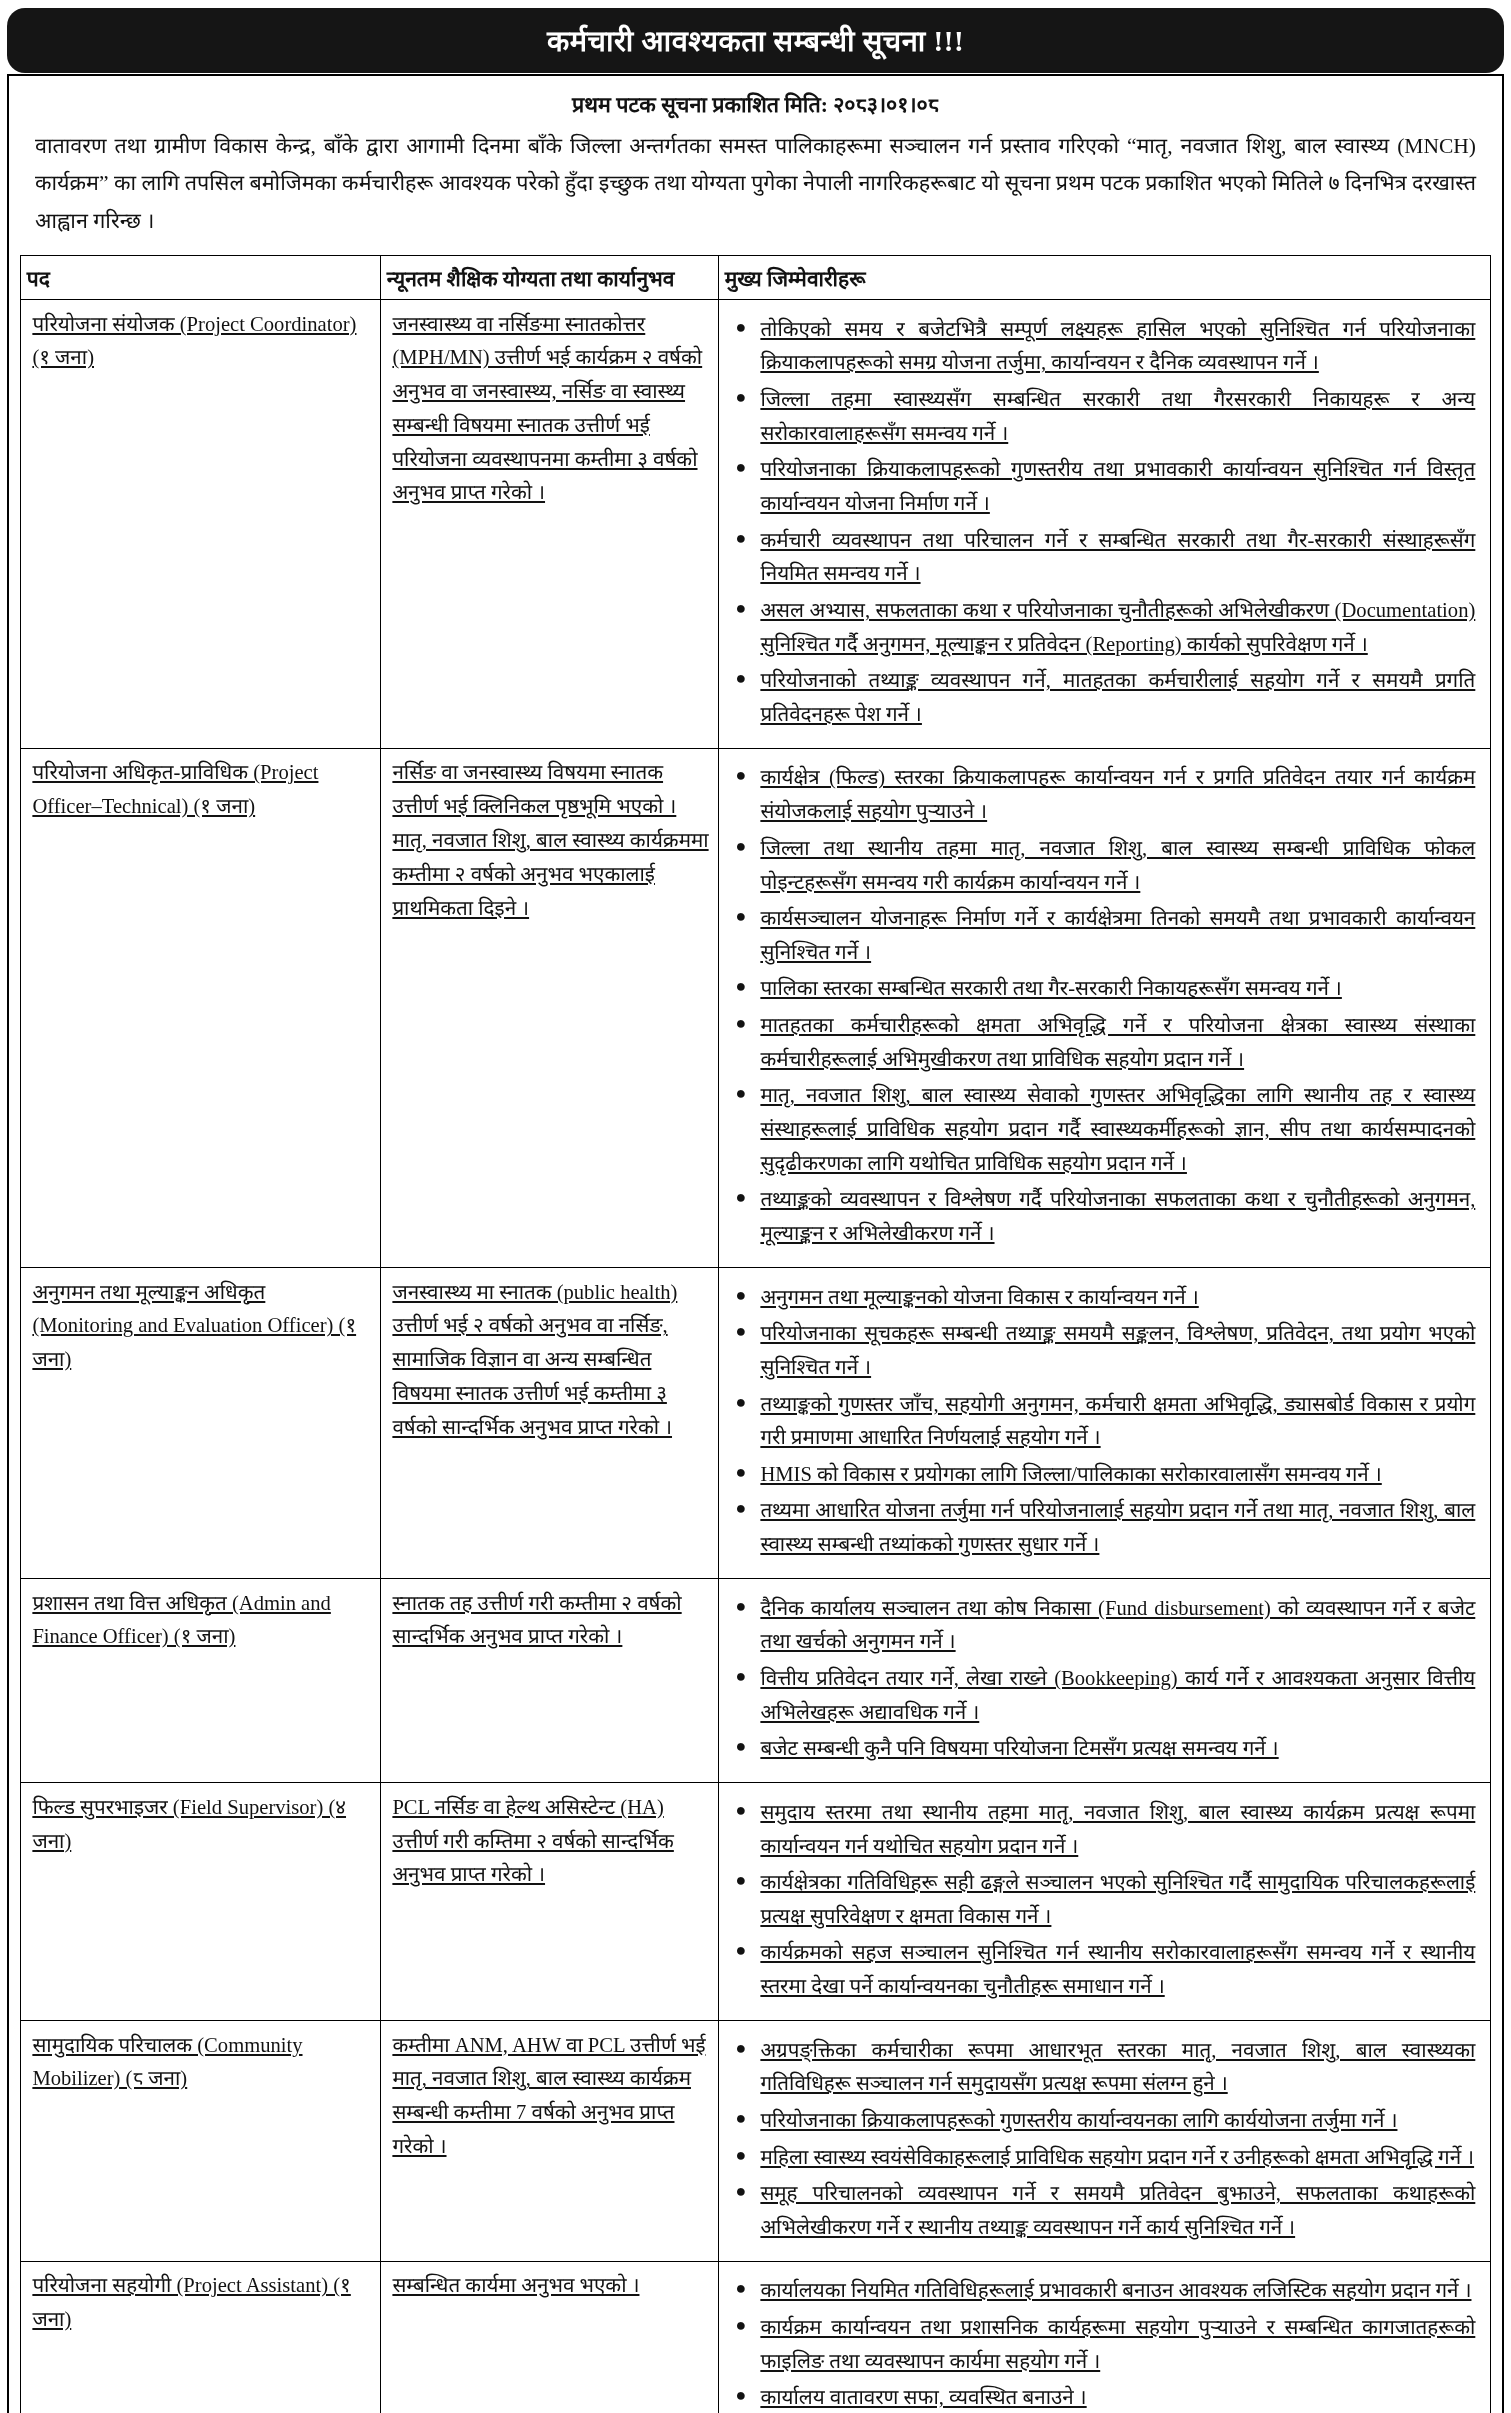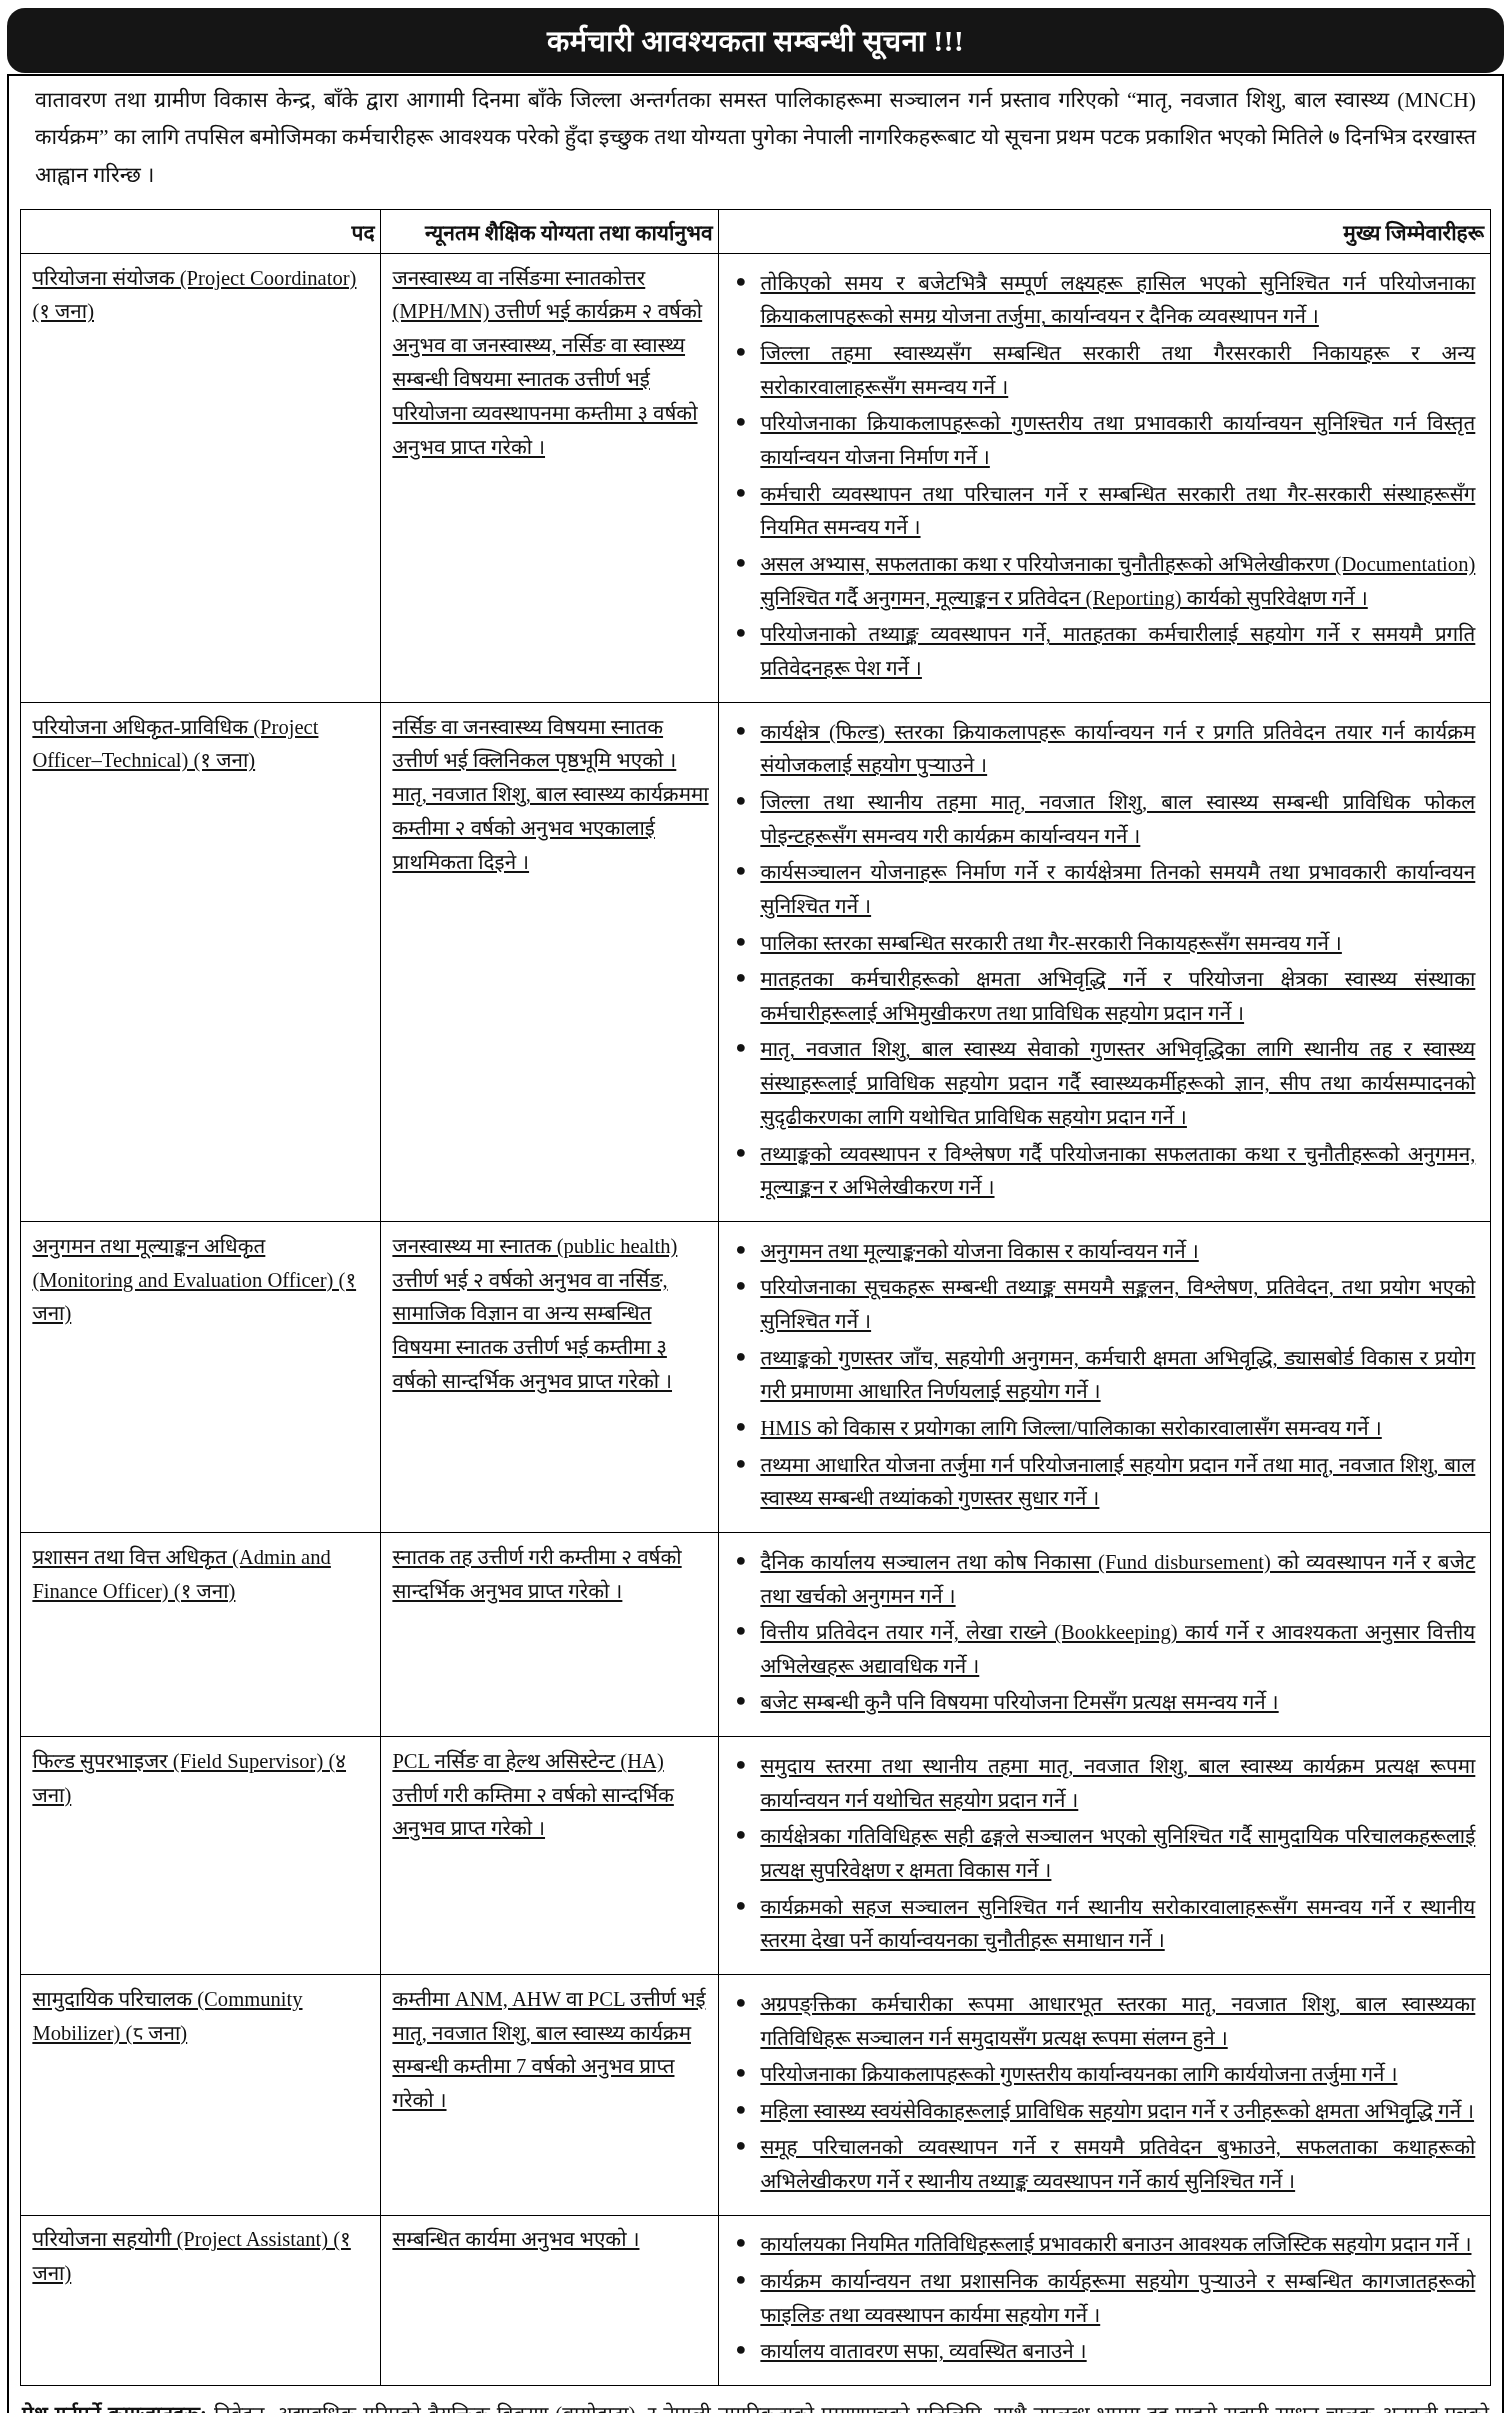--- a/index.html
+++ b/index.html
@@ -47,21 +47,21 @@
     margin: 0 11.2px 11.2px;
   }
   table.vacancy-table th,
   table.vacancy-table td {
     border: 1.9px solid #000;
     vertical-align: top;
   }
   table.vacancy-table th {
     font-size: 21px;
     font-weight: bold;
-    text-align: right;
+    text-align: left;
     padding: 7.5px 5.6px;
   }
   table.vacancy-table td {
     font-size: 20.6px;
     line-height: 1.64;
     padding: 7.5px 9.4px 11.2px 11.2px;
     text-decoration: underline;
   }
   col.c-position { width: 24.5%; }
   col.c-qualification { width: 23%; }
@@ -99,20 +99,21 @@
 <body>
 
 <div class="page">
 
   <div class="title-band">
     <span>कर्मचारी आवश्यकता सम्बन्धी सूचना !!!</span>
   </div>
 
   <div class="content">
 
+    <div class="date-line">प्रथम पटक सूचना प्रकाशित मिति: २०८३।०१।०८</div>
 
     <p class="intro">वातावरण तथा ग्रामीण विकास केन्द्र, बाँके द्वारा आगामी दिनमा बाँके जिल्ला अन्तर्गतका समस्त पालिकाहरूमा सञ्चालन गर्न प्रस्ताव गरिएको “मातृ, नवजात शिशु, बाल स्वास्थ्य (MNCH) कार्यक्रम” का लागि तपसिल बमोजिमका कर्मचारीहरू आवश्यक परेको हुँदा इच्छुक तथा योग्यता पुगेका नेपाली नागरिकहरूबाट यो सूचना प्रथम पटक प्रकाशित भएको मितिले ७ दिनभित्र दरखास्त आह्वान गरिन्छ ।</p>
 
     <table class="vacancy-table">
       <colgroup>
         <col class="c-position">
         <col class="c-qualification">
         <col class="c-responsibilities">
       </colgroup>
       <thead>

